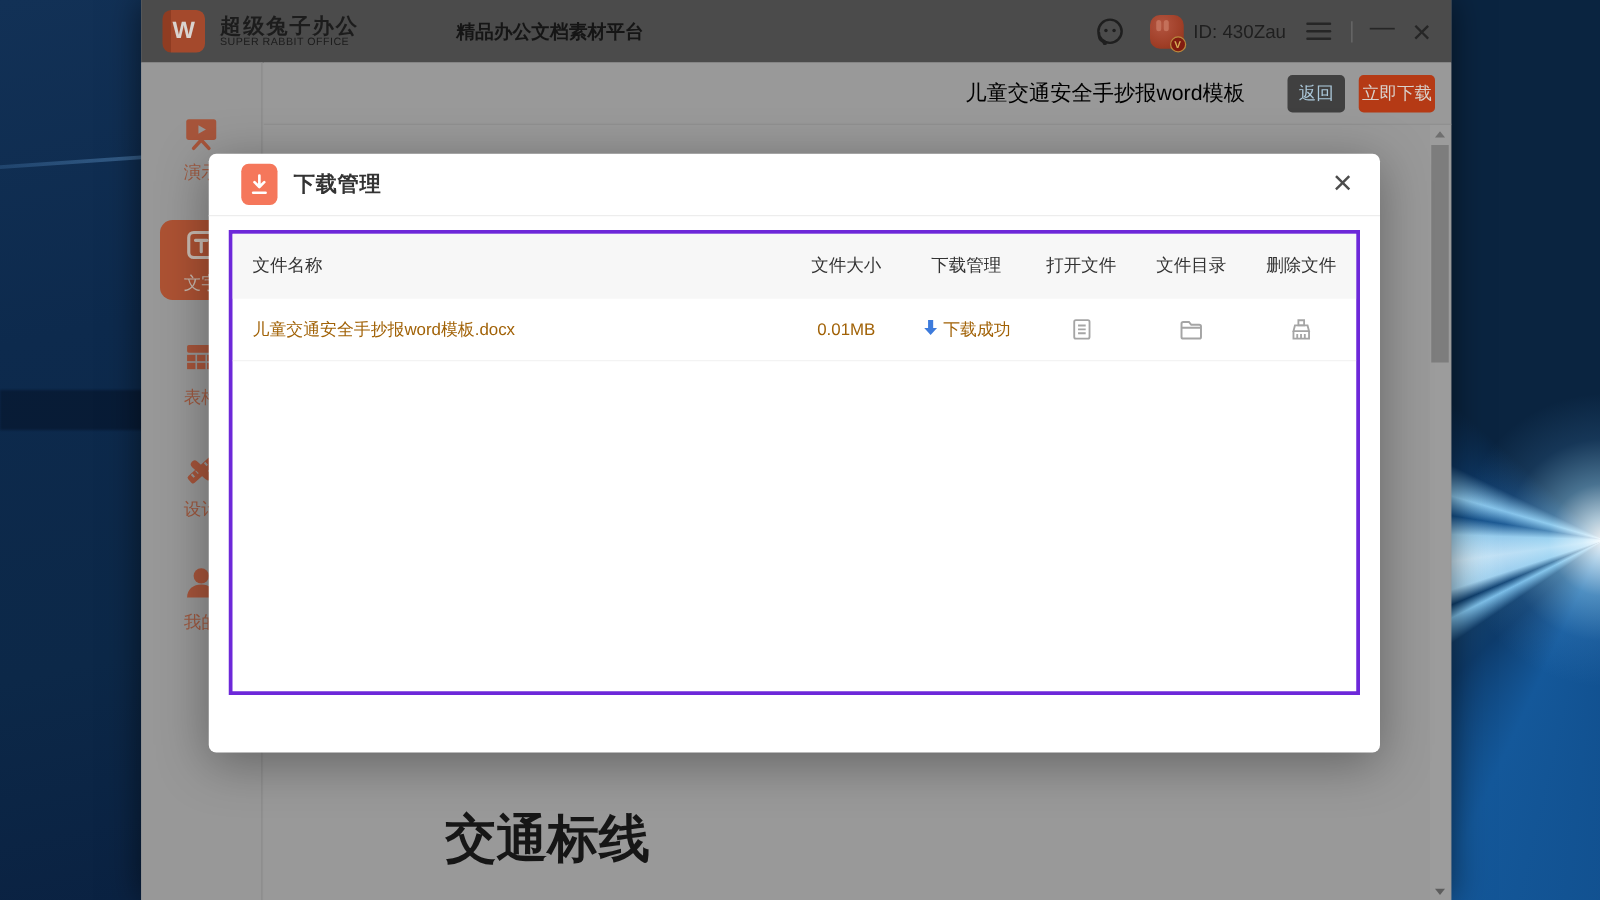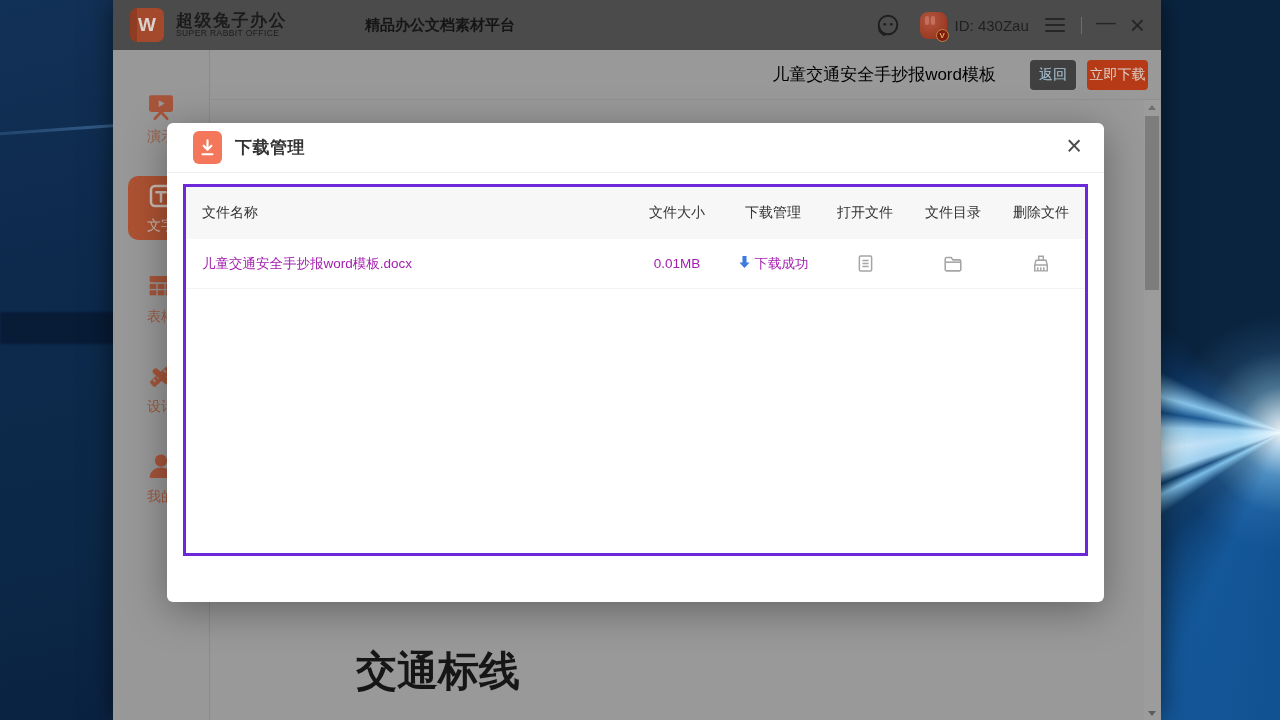--- a/index.html
+++ b/index.html
@@ -100,21 +100,21 @@
     background:#f8b7a4; transform:rotate(45deg); border-radius:2px; z-index:-1; }
   .modal-title { font-size:17px; color:#333; font-weight:600; letter-spacing:.5px; }
   .modal-close { position:absolute; right:22px; top:10px; font-size:27px; color:#4c4c4c;
     line-height:1; cursor:pointer; font-weight:300; }
 
   .modal-body { padding:11px 16px 0; }
   .table-card { border:3px solid #6d28d9; height:372px; background:#fff; overflow:hidden; }
   .t-header { height:52px; background:#f7f7f7; display:flex; align-items:center;
     font-size:14px; color:#333; }
   .t-row { height:50px; display:flex; align-items:center; border-bottom:1px solid #f3f3f3;
-    font-size:13.5px; color:#a21caf; }
+    font-size:13.5px; color:#a16207; }
   .c-name { flex:1; padding-left:16px; text-align:left; }
   .c-size { width:96px; text-align:center; }
   .c-status { width:96px; text-align:center; display:flex; align-items:center; justify-content:center; gap:4px; }
   .t-header .c-status { display:block; }
   .c-open,.c-dir,.c-del { width:88px; text-align:center; display:flex; align-items:center; justify-content:center; }
   .t-header .c-open,.t-header .c-dir,.t-header .c-del { display:block; }
   .row-icon { cursor:pointer; display:flex; align-items:center; justify-content:center; }
 </style>
 </head>
 <body>

